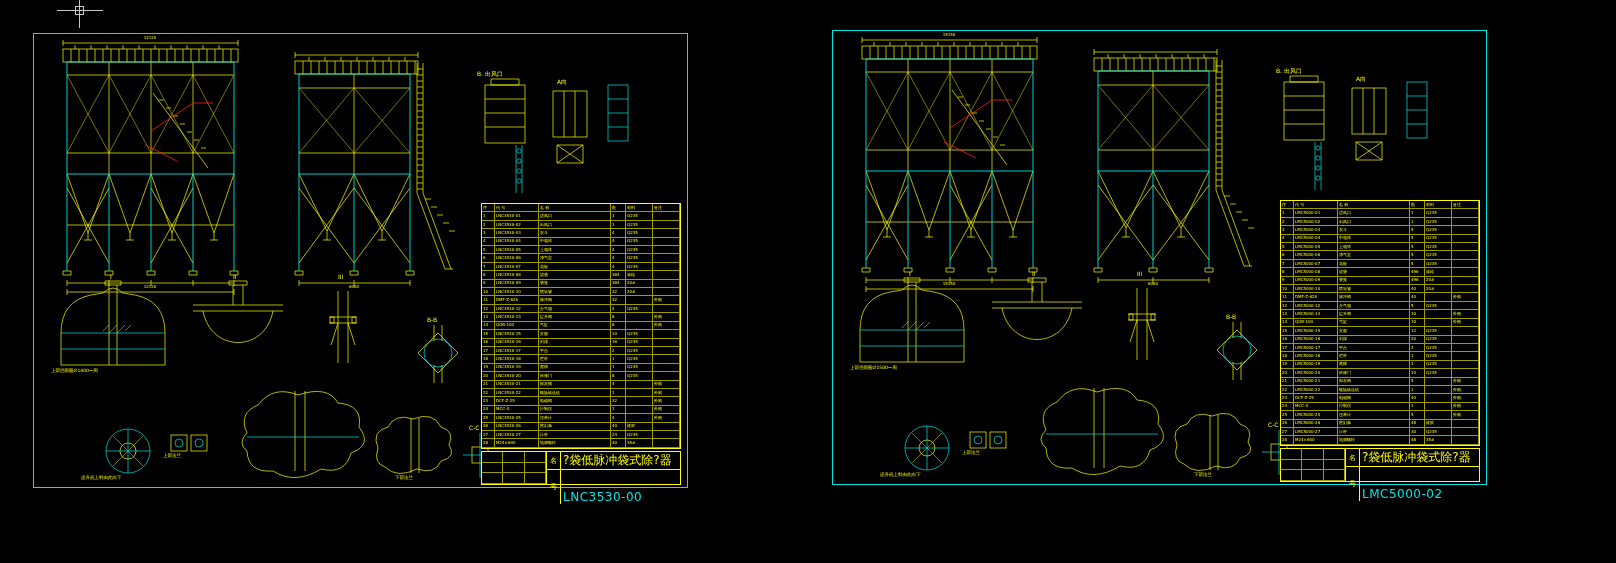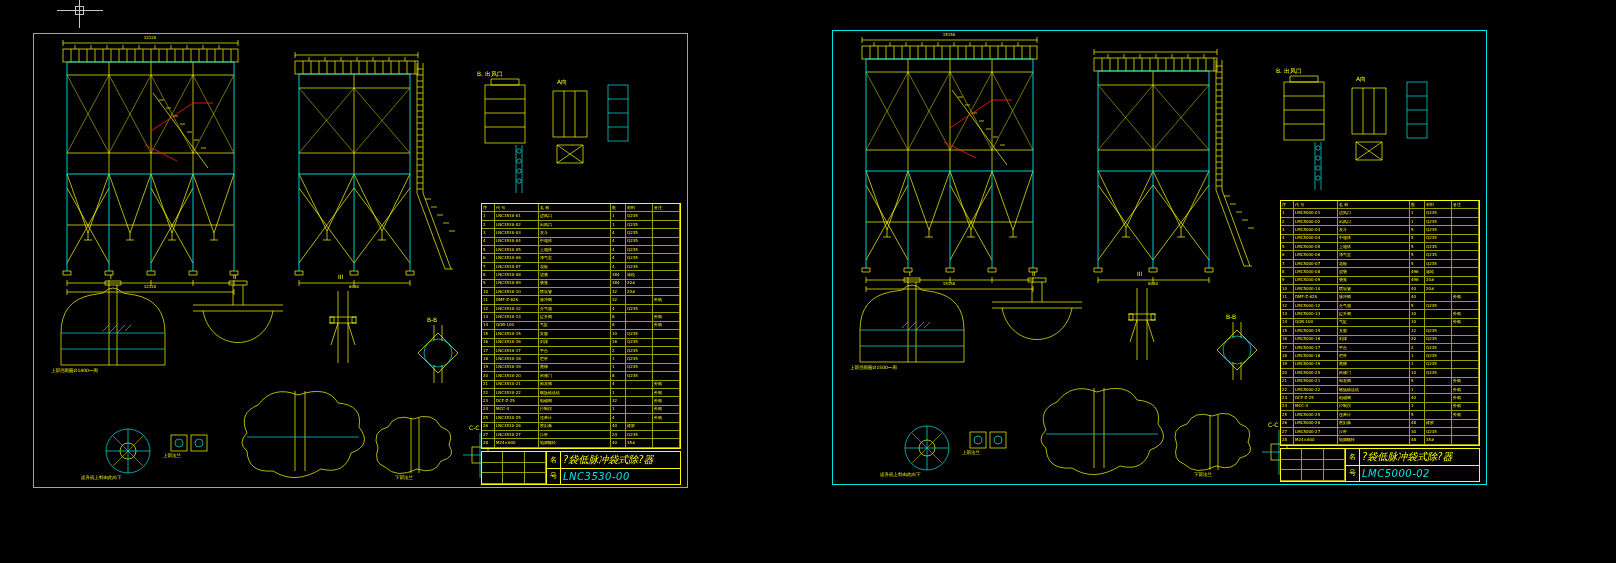--- a/index.html
+++ b/index.html
@@ -20,23 +20,23 @@
   .titleblock{position:absolute;left:448px;top:418px;width:200px;height:34px;
     border:1px solid #ffff00;display:flex;box-sizing:border-box;background:#000;}
   .tb-left{width:64px;border-right:1px solid #ffff00;display:grid;
     grid-template-columns:1fr 1fr 1fr;grid-template-rows:1fr 1fr 1fr;}
   .tb-left div{border-right:0.5px solid #9d9d00;border-bottom:0.5px solid #9d9d00;}
   .tb-right{flex:1;display:flex;flex-direction:column;}
   .tb-row{flex:1;display:flex;align-items:stretch;border-bottom:0.5px solid #ffff00;}
   .tb-row:last-child{border-bottom:none;}
   .tb-label{width:13px;color:#ffff00;font-size:7px;border-right:0.5px solid #ffff00;
     display:flex;align-items:center;justify-content:center;}
-  .tb-value{flex:1;color:#ffff00;font-size:10px;padding-left:2px;white-space:nowrap;
-    overflow:hidden;display:flex;align-items:center;font-style:italic;}
-  .tb-value.num{color:#00e5e5;letter-spacing:0.5px;}
+  .tb-value{flex:1;color:#ffff00;font-size:12px;padding-left:2px;white-space:nowrap;
+    overflow:hidden;display:flex;align-items:center;}
+  .tb-value.num{color:#00e5e5;letter-spacing:0.5px;margin-top:20px;}
   .crosshair{position:absolute;left:0;top:0;width:0;height:0;}
   .ch-v{position:absolute;left:79px;top:0;width:1px;height:28px;background:#c8c8c8;}
   .ch-h{position:absolute;left:57px;top:10px;width:46px;height:1px;background:#c8c8c8;}
   .ch-box{position:absolute;left:75px;top:6px;width:7px;height:7px;border:1px solid #c8c8c8;}
 </style>
 </head>
 <body>
 
 <svg width="0" height="0" style="position:absolute" aria-hidden="true">
   <defs>

